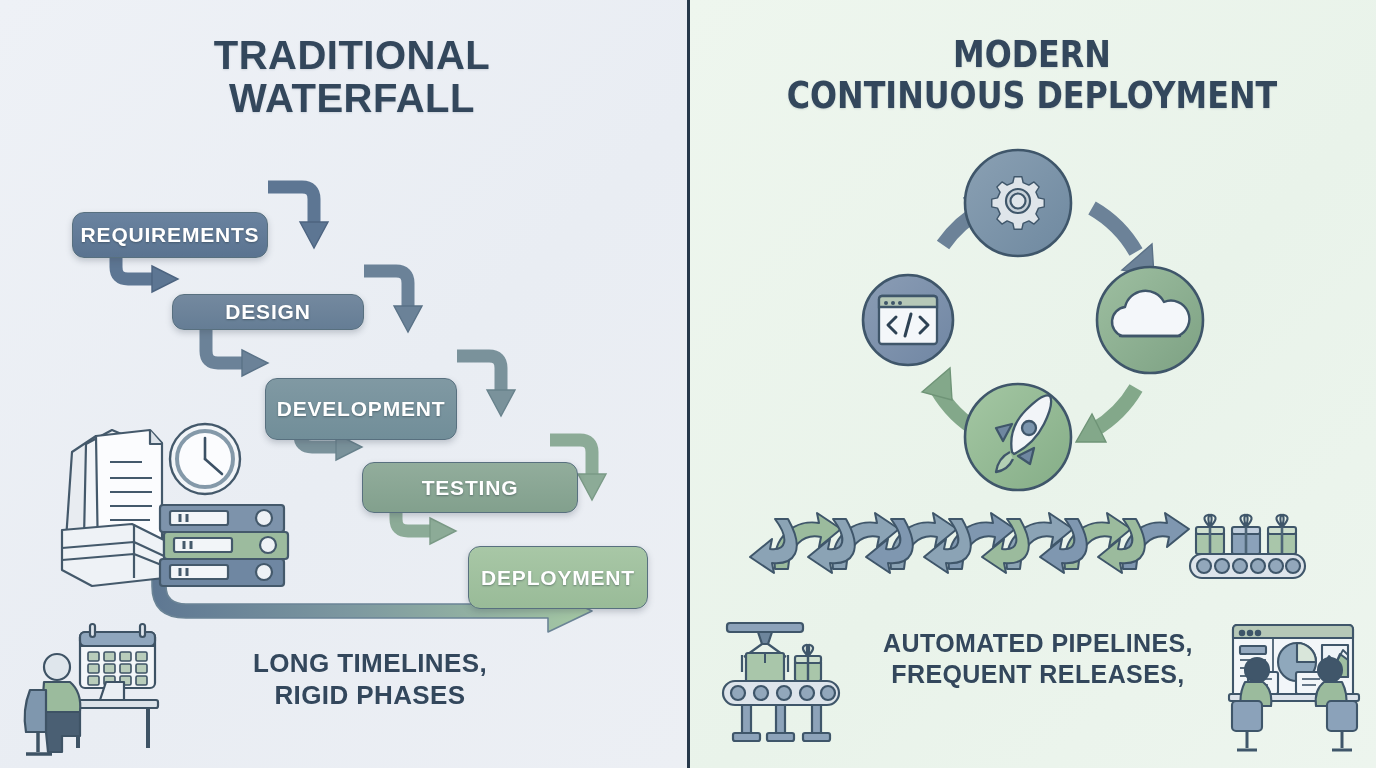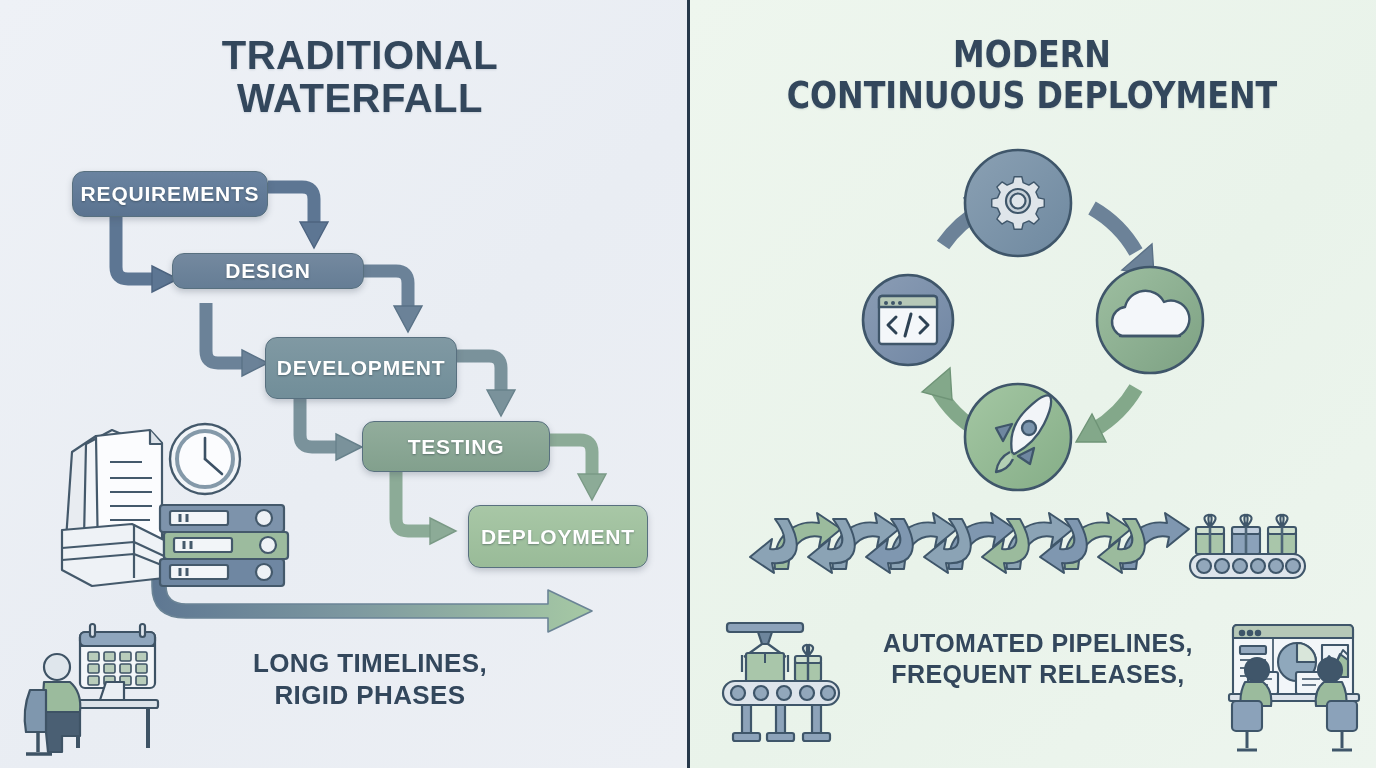--- a/index.html
+++ b/index.html
@@ -12,42 +12,43 @@
   .panel{position:absolute;top:0;height:768px;}
   #left-panel{left:0;width:688px;background:linear-gradient(135deg,#eef1f6 0%,#e9edf3 55%,#eceff4 100%);}
   #right-panel{left:688px;width:688px;background:linear-gradient(135deg,#eef6ee 0%,#e9f3ea 55%,#edf5ee 100%);}
   #divider{position:absolute;left:687px;top:0;width:3px;height:768px;background:#26384a;}
 
   .title{
     position:absolute;text-align:center;color:#33475c;
     font-weight:bold;line-height:1.08;letter-spacing:.5px;
     text-shadow:0 1px 2px rgba(80,95,110,.18);
   }
-  #left-title{left:56px;width:608px;top:34px;font-size:40px;}
+  #left-title{left:48px;width:608px;top:34px;font-size:40px;}
   #right-title{left:688px;width:688px;top:34px;font-size:38px;
      font-family:"Liberation Sans Narrow","DejaVu Sans Condensed","Liberation Sans",sans-serif;
      transform:scaleX(.93);transform-origin:50% 0;letter-spacing:0px;}
 
   
   .wbox{
     position:absolute;border-radius:12px;border:1.6px solid #58707f;
     display:flex;align-items:center;justify-content:center;
     color:#fff;font-weight:bold;letter-spacing:.8px;
     text-shadow:0 1px 2px rgba(35,50,60,.45);
     box-shadow:0 3px 6px rgba(60,75,90,.26);
     box-sizing:border-box;
+    margin-top:41px;
   }
   #box-requirements{left:72px;top:171px;width:196px;height:46px;font-size:21px;
       background:linear-gradient(180deg,#67809c 0%,#5d7governed 0%,#5b7392 100%);}
   #box-requirements{background:linear-gradient(180deg,#6a83a0 0%,#5a7390 100%);}
   #box-design{left:172px;top:253px;width:192px;height:36px;font-size:21px;
       background:linear-gradient(180deg,#74899f 0%,#657d95 100%);}
   #box-development{left:265px;top:337px;width:192px;height:62px;font-size:21px;
       background:linear-gradient(180deg,#8099a3 0%,#718e99 100%);}
-  #box-testing{left:362px;top:421px;width:188px;height:51px;font-size:21px;
+  #box-testing{left:362px;top:421px;width:216px;height:51px;font-size:21px;
       background:linear-gradient(180deg,#92ad9c 0%,#82a08d 100%);}
   #box-deployment{left:468px;top:505px;width:180px;height:63px;font-size:21px;
       background:linear-gradient(180deg,#a8c7a6 0%,#99bb98 100%);}
 
   
   .caption{
     position:absolute;text-align:center;color:#33475c;font-weight:bold;
     line-height:1.22;letter-spacing:.4px;
   }
   #left-caption{left:170px;width:400px;top:648px;font-size:26px;}

